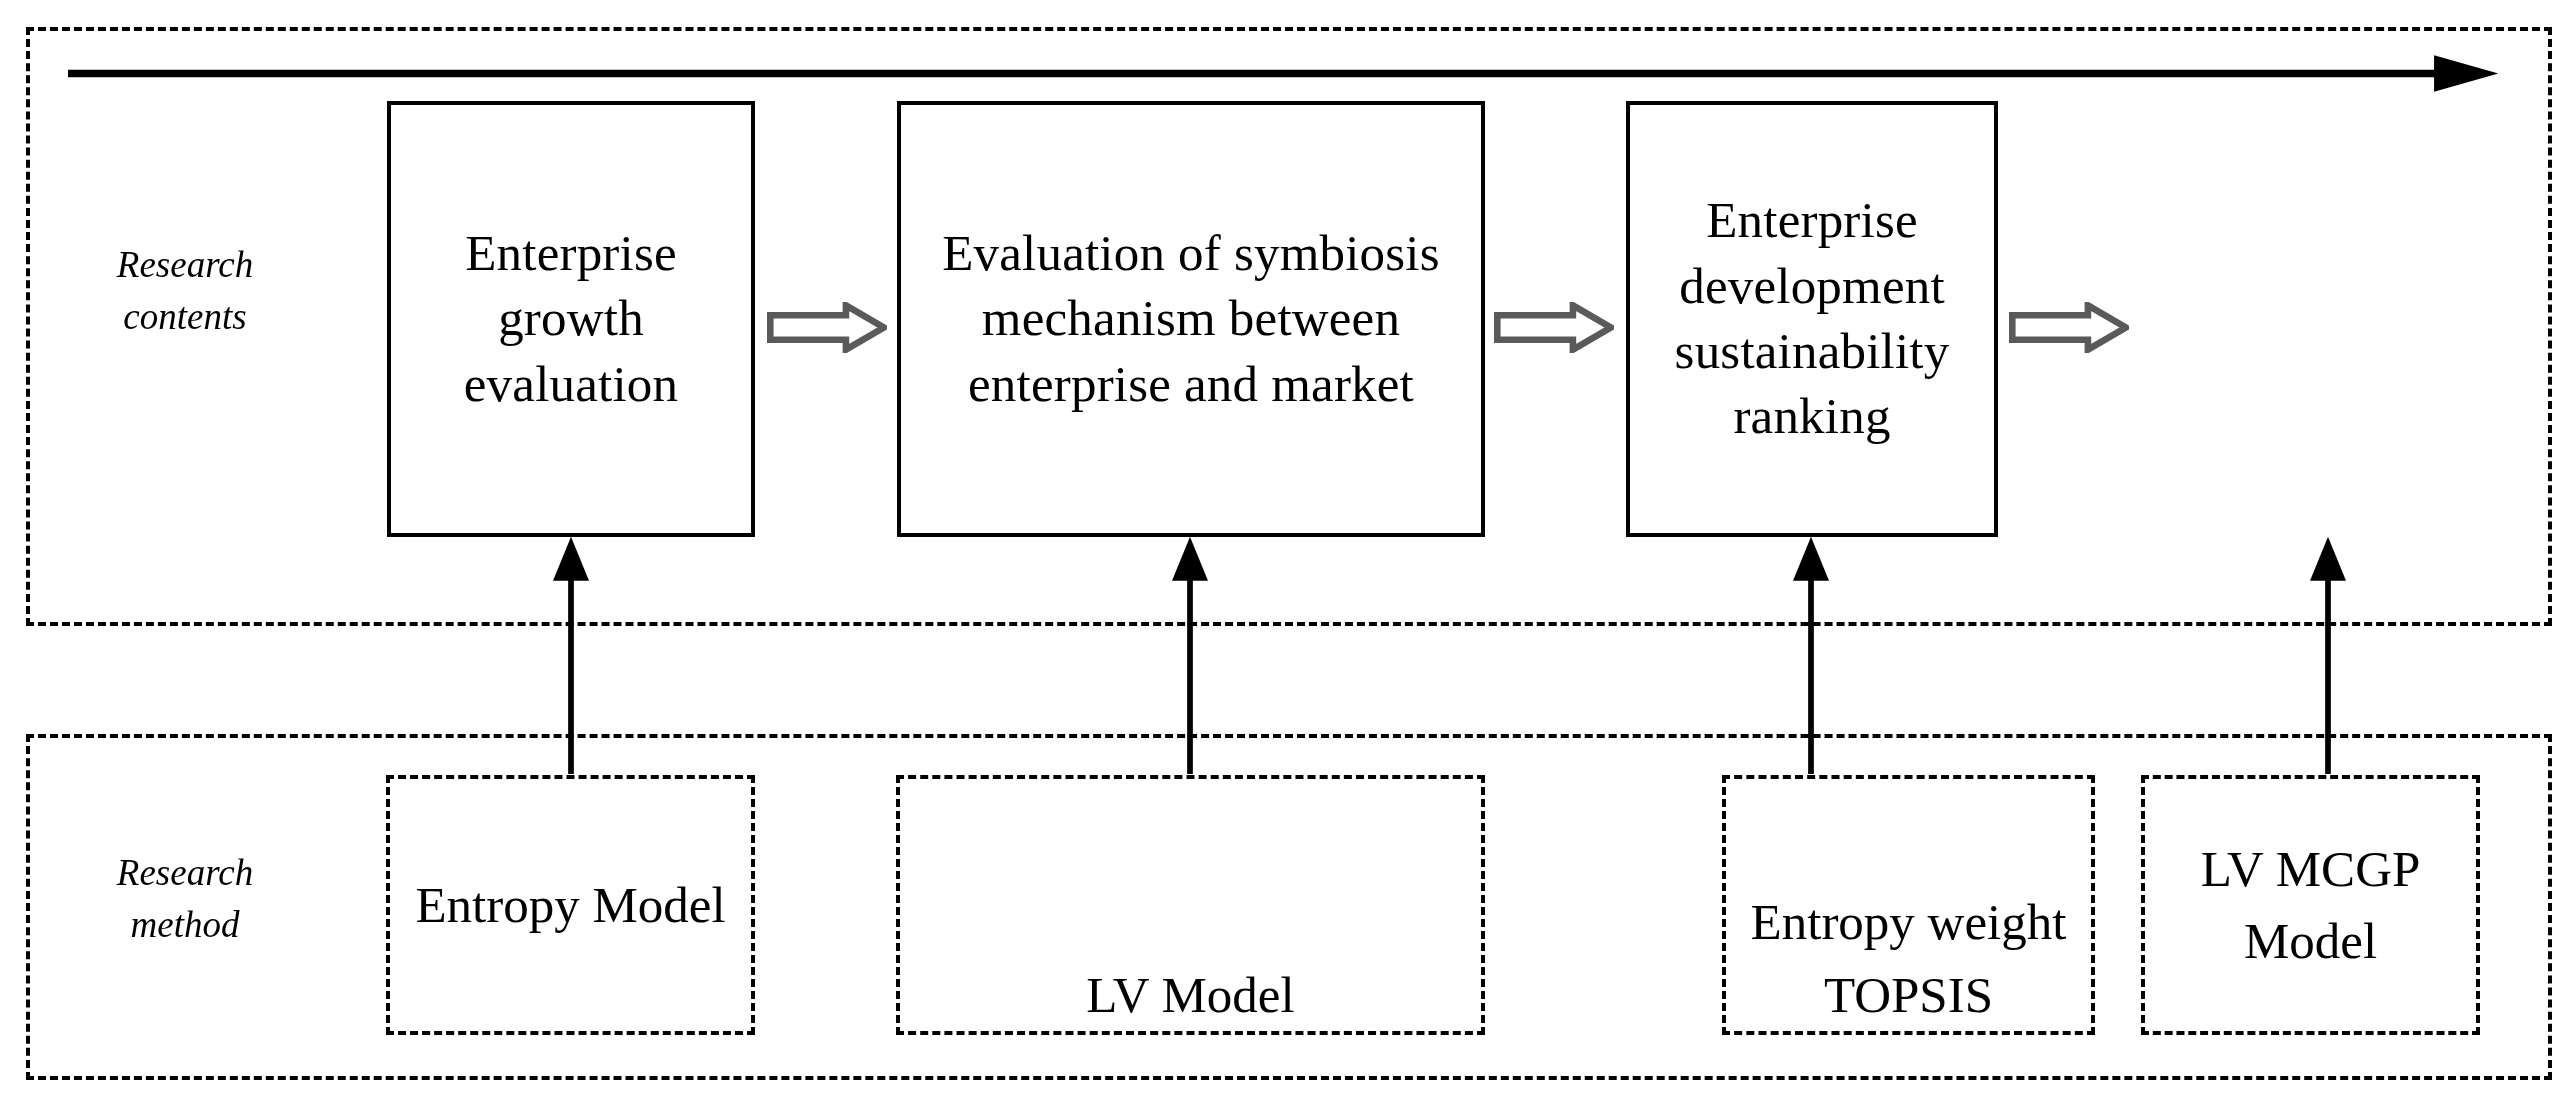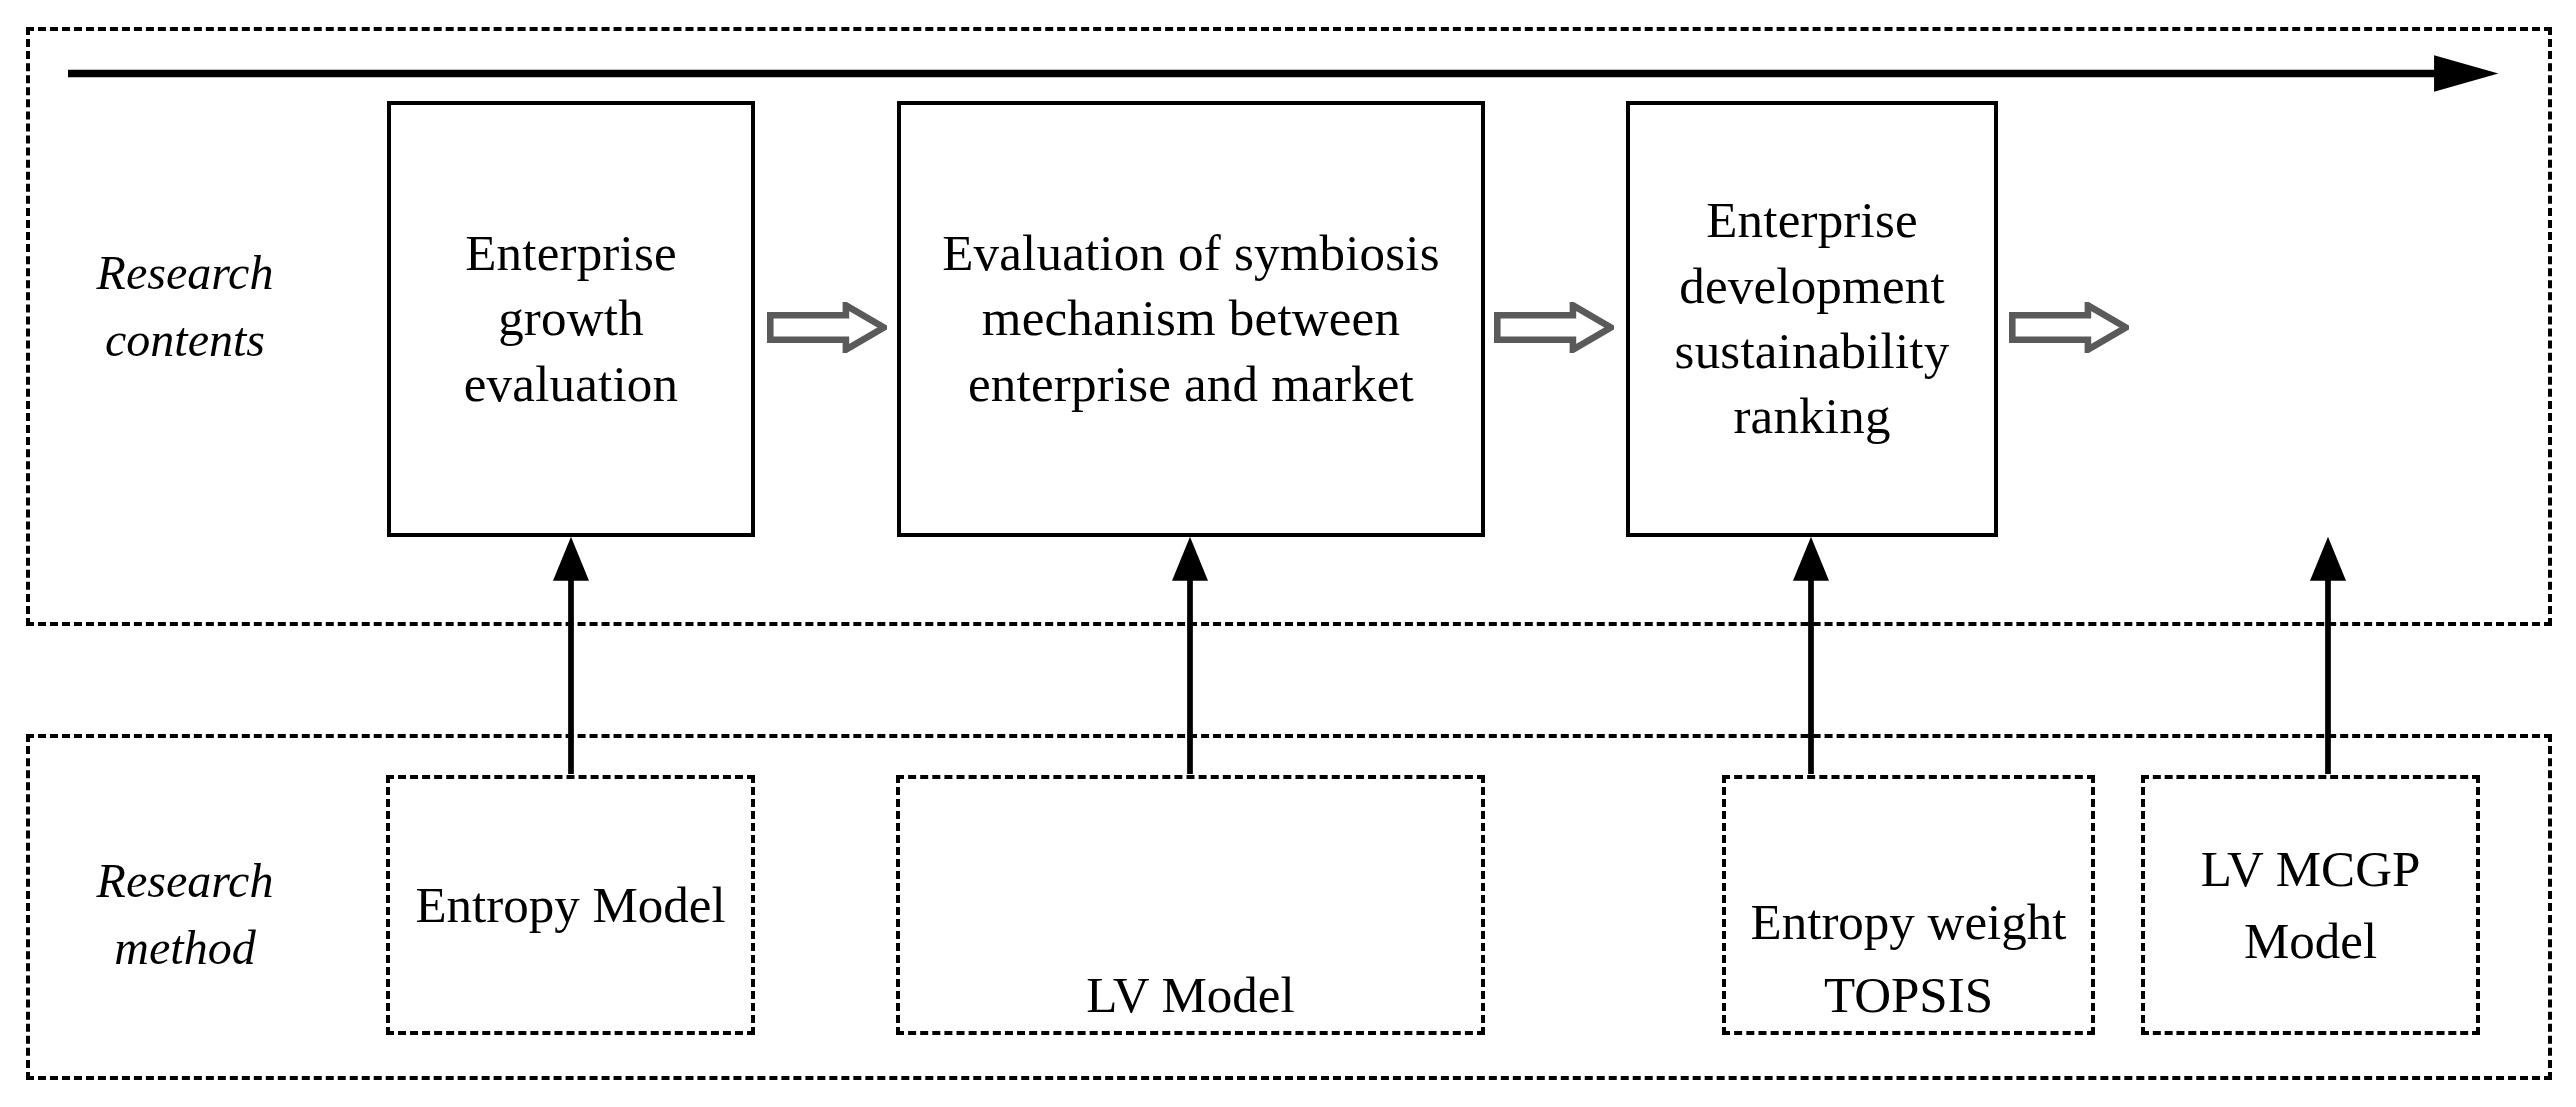--- a/index.html
+++ b/index.html
@@ -48,21 +48,21 @@
       border:4.1px dashed #000;background:#fff;
       display:flex;align-items:center;justify-content:center;
       text-align:center;font-size:51px;line-height:1.42;
       padding:0 11.5px;top:775px;height:260px;}
   #method-box-1{left:386px;width:369px;}
   #method-box-2{left:896px;width:589px;align-items:flex-end;}
   #method-box-3{left:1722px;width:373px;align-items:flex-end;}
   #method-box-4{left:2141px;width:339px;}
 
   
-  .row-label{position:absolute;font-style:italic;font-size:48px;
+  .row-label{position:absolute;font-style:italic;font-size:37px;
       line-height:1.40;text-align:center;width:280px;left:45px;}
   #row-label-contents{top:239px;}
   #row-label-methods{top:847px;}
 </style>
 </head>
 <body>
 
 <div id="stage">
 
   <div class="panel" id="panel-contents"></div>

